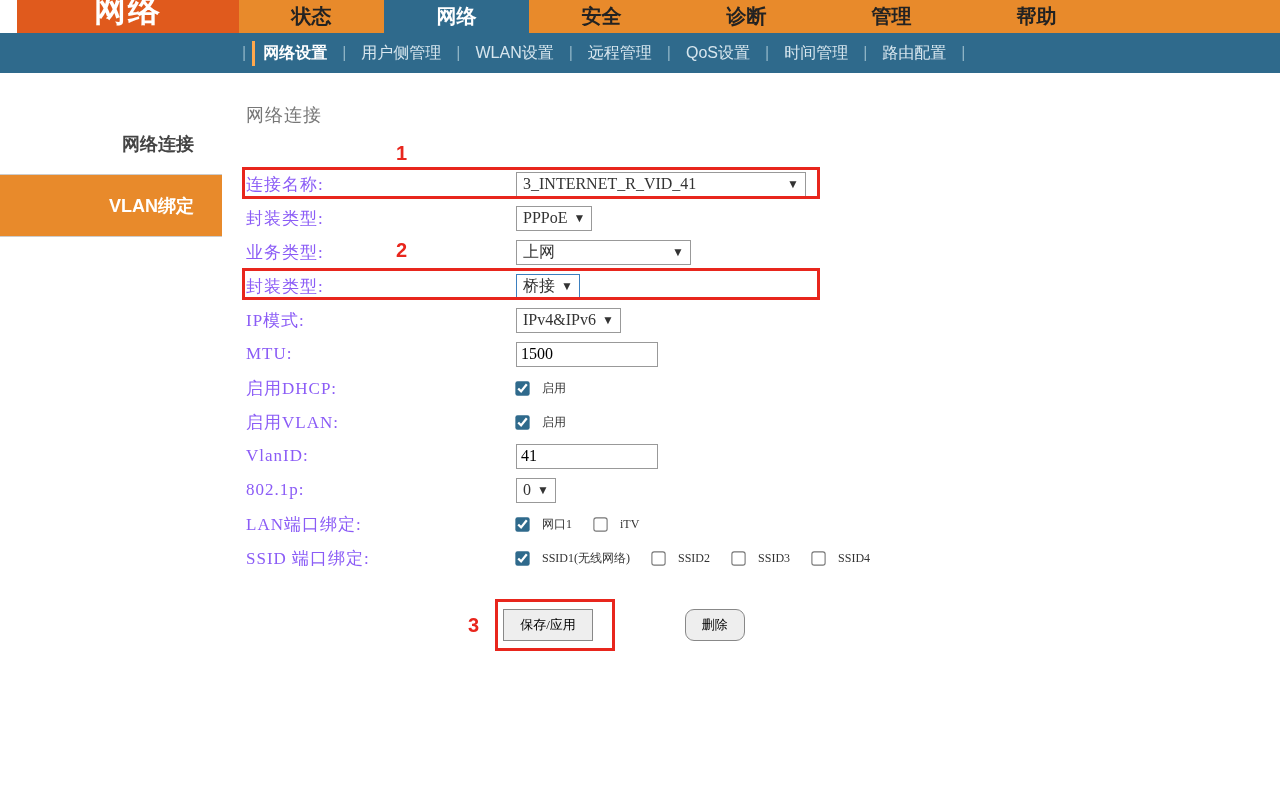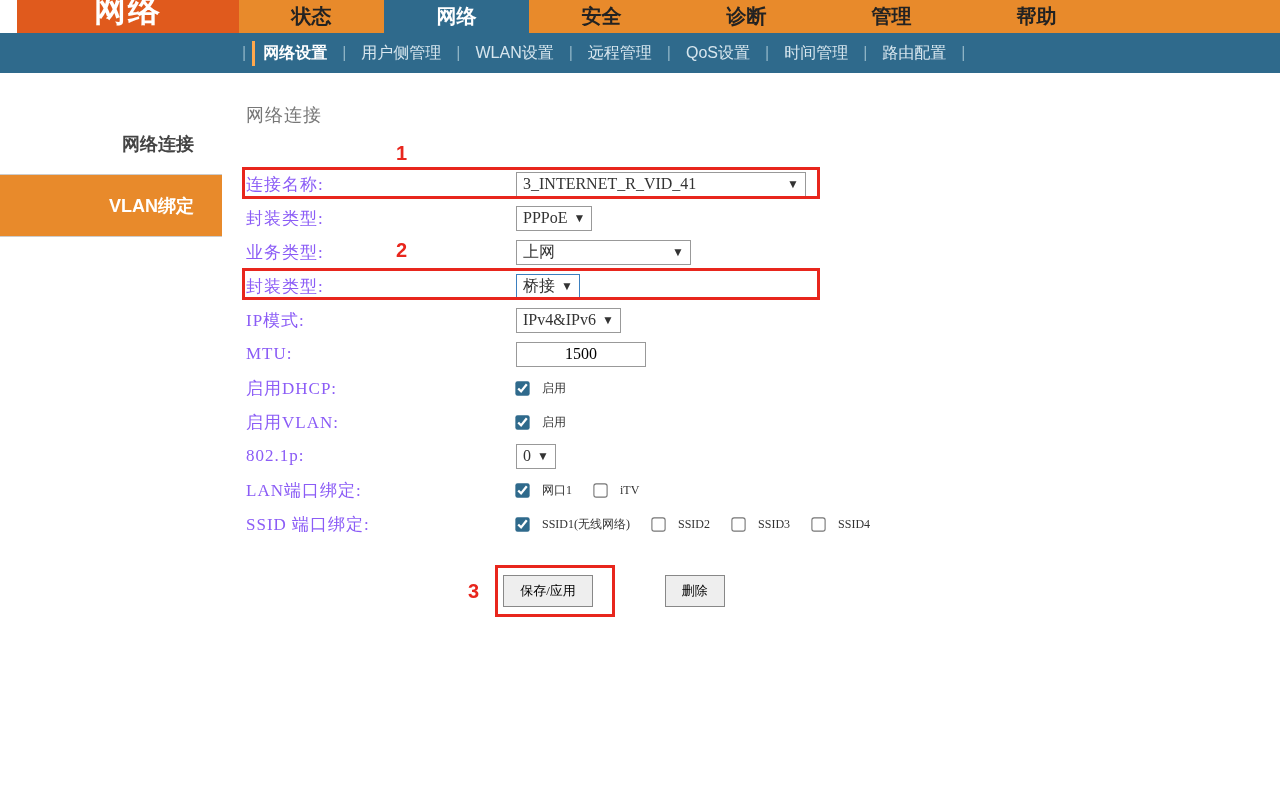--- a/index.html
+++ b/index.html
@@ -154,22 +154,21 @@
     font-family: SimSun, serif;
     height: 25px;
     cursor: pointer;
   }
   .faux-select .caret {
     margin-left: 6px;
     font-size: 12px;
   }
   input[type=text] {
     height: 25px;
-    width: 130px;
-    text-align: center;
+    width: 142px;
   }
   input[type=checkbox] {
     transform: scale(1.1);
     accent-color: #2f6a8c;
   }
   .chk-label {
     font-size: 12px;
     margin-left: 3px;
     margin-right: 12px;
     font-family: SimSun, serif;
@@ -319,20 +318,26 @@
       </div>
 
       <div class="row">
         <div class="label">启用VLAN:</div>
         <div class="control">
           <input type="checkbox" checked="" style="">
           <span class="chk-label">启用</span>
         </div>
       </div>
 
+      <div class="row">
+        <div class="label">VlanID:</div>
+        <div class="control">
+          <input type="text" value="41" style="">
+        </div>
+      </div>
 
       <div class="row">
         <div class="label">802.1p:</div>
         <div class="control">
           <div class="faux-select">
             <span>0</span>
             <span class="caret">▼</span>
           </div>
         </div>
       </div>
@@ -360,18 +365,18 @@
           <span class="chk-label">SSID4</span>
         </div>
       </div>
 
       <div class="btnrow">
         <div class="annot" style="position:static;margin-left:222px;margin-right:24px;">3</div>
         <div style="position:relative;">
           <div class="redbox" style="left:-8px;top:-10px;width:120px;height:52px;"></div>
           <button class="btn">保存/应用</button>
         </div>
-        <button class="btn" style="margin-left:72px;">删除</button>
+        <button class="btn" style="margin-left:92px;border-radius:9px;">删除</button>
       </div>
 
     </div>
   </div>
 </div>
 
 </body></html>

